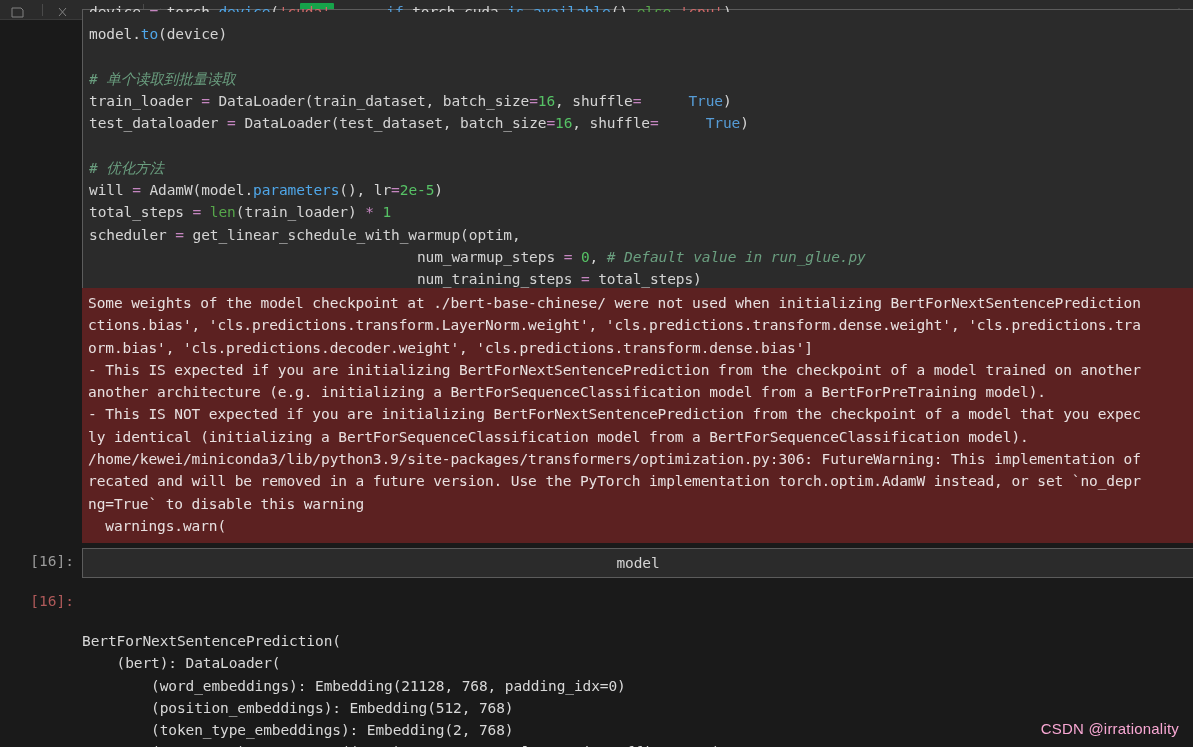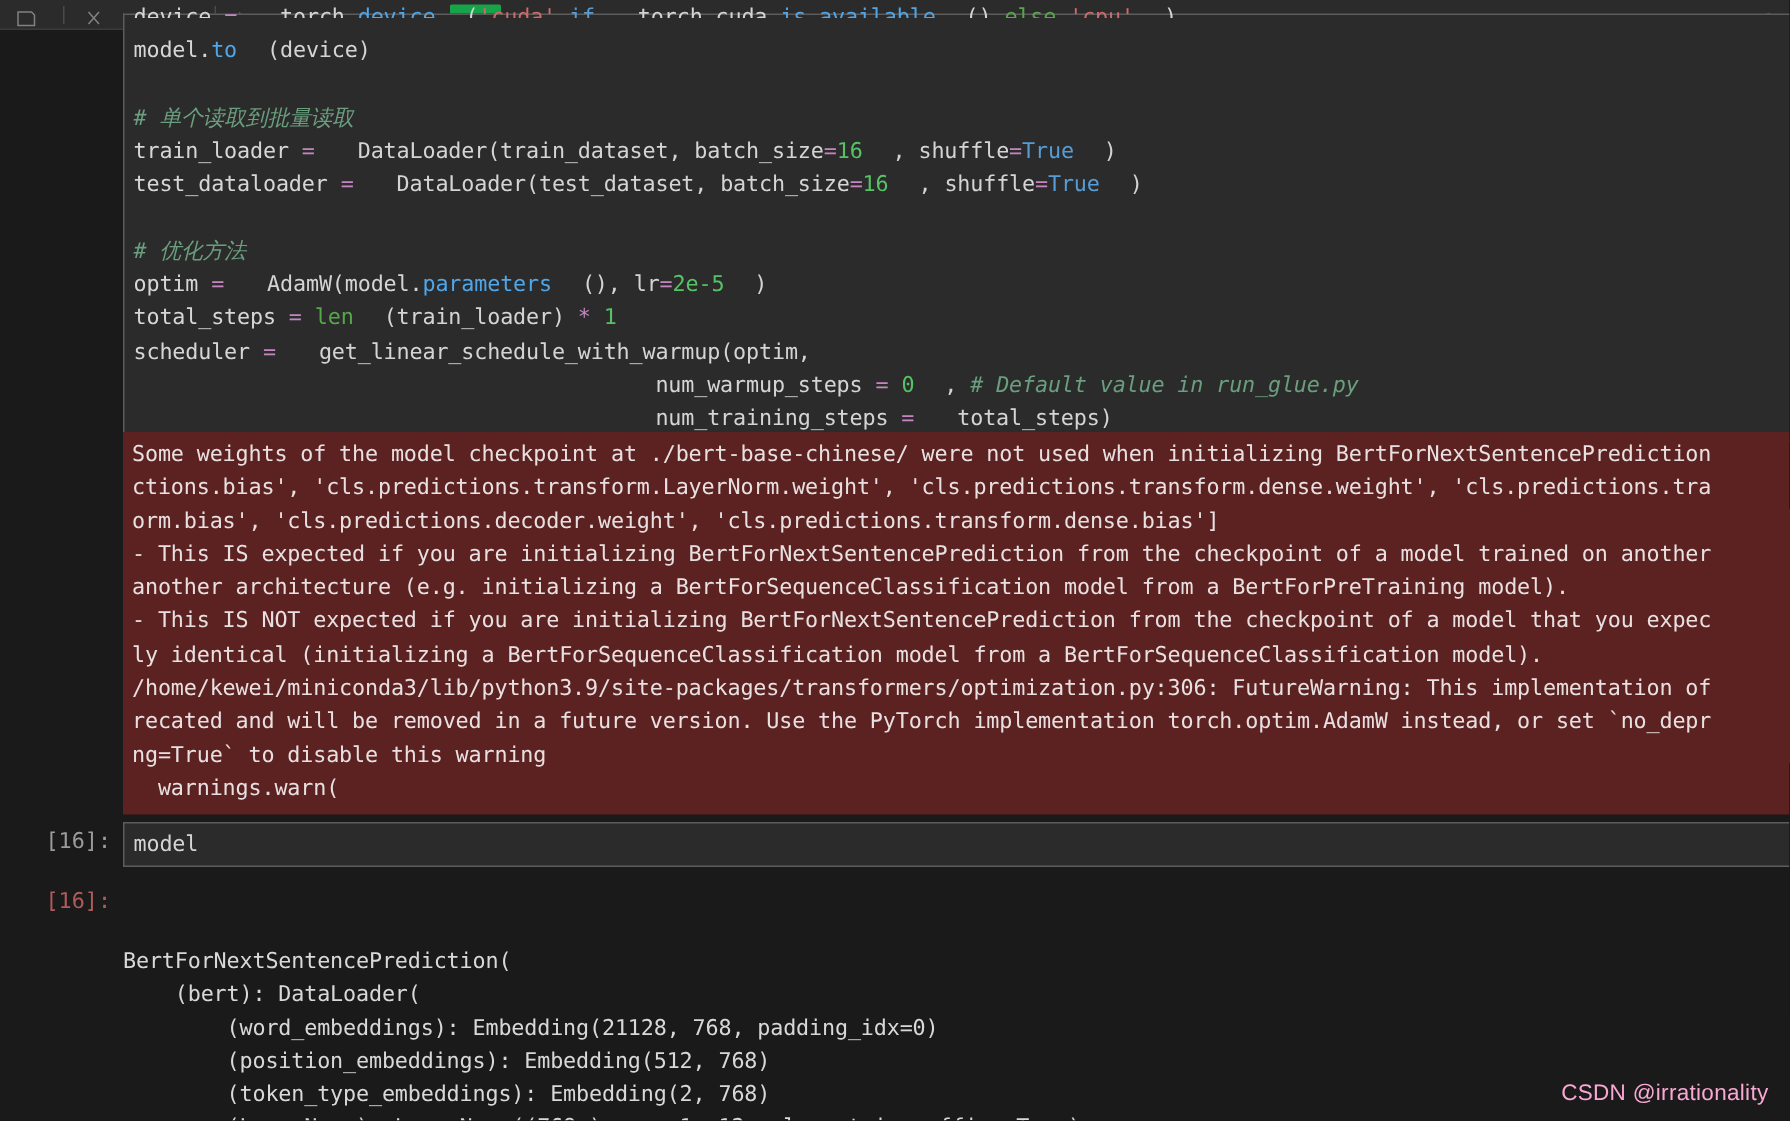--- a/index.html
+++ b/index.html
@@ -73,26 +73,26 @@
     overflow: hidden;
     line-height: 22.3px;
     position: relative;
     top: -11px;
   }
   .blank { height: 22.3px; }
 
   .k-var    { color: #d6d6d6; }
   .k-op     { color: #c586c0; }
   .k-num    { color: #56c265; margin-top: 12px; }
-  .k-bool   { color: #569cd6; }
+  .k-bool   { color: #569cd6; margin-left: 47px; }
   .k-attr   { color: #4fa6e8; }
   .k-str    { color: #d16969; }
   .k-comment{ color: #6a9e7f; font-style: italic; }
   .k-builtin{ color: #56a64a; }
-  .k-plain  { color: #d4d4d4; margin-left: 20px; }
+  .k-plain  { color: #d4d4d4; }
 
   
   .out-error {
     position: absolute;
     left: 82px;
     width: 1160px;
     background: #5c2121;
     padding: 4px 6px 6px 6px;
     border: none;
   }
@@ -119,20 +119,21 @@
   .prompt.out { color: #b05a5a; }
 
   .cell-input2 {
     position: absolute;
     left: 82px;
     width: 1111px;
     background: #2b2b2b;
     border: 1px solid #5c5c5c;
     border-right: none;
     padding: 3px 6px 4px 6px;
+    text-align: center;
   }
 
   .out-plain {
     position: absolute;
     left: 82px;
     width: 1111px;
     background: #1a1a1a;
     margin-top: 40px;
   }
   .out-line {
@@ -200,21 +201,21 @@
     <div class="cell-input" style="top:-11px; height:285px;">
       <div class="code-line clipped"><span class="k-var">device</span> <span class="k-op">=</span> <span class="k-plain">torch.</span><span class="k-attr">device</span><span class="k-plain">(</span><span class="k-str">'cuda'</span> <span class="k-bool">if</span> <span class="k-plain">torch.cuda.</span><span class="k-attr">is_available</span><span class="k-plain">()</span> <span class="k-builtin">else</span> <span class="k-str">'cpu'</span><span class="k-plain">)</span></div>
 
       <div class="code-line"><span class="k-var">model.</span><span class="k-attr">to</span><span class="k-plain">(device)</span></div>
       <div class="code-line blank"> </div>
       <div class="code-line"><span class="k-comment"># 单个读取到批量读取</span></div>
       <div class="code-line"><span class="k-var">train_loader</span> <span class="k-op">=</span> <span class="k-plain">DataLoader(train_dataset, batch_size</span><span class="k-op">=</span><span class="k-num">16</span><span class="k-plain">, shuffle</span><span class="k-op">=</span><span class="k-bool">True</span><span class="k-plain">)</span></div>
       <div class="code-line"><span class="k-var">test_dataloader</span> <span class="k-op">=</span> <span class="k-plain">DataLoader(test_dataset, batch_size</span><span class="k-op">=</span><span class="k-num">16</span><span class="k-plain">, shuffle</span><span class="k-op">=</span><span class="k-bool">True</span><span class="k-plain">)</span></div>
       <div class="code-line blank"> </div>
       <div class="code-line"><span class="k-comment"># 优化方法</span></div>
-      <div class="code-line"><span class="k-var">optim</span> <span class="k-op">=</span> <span class="k-plain">AdamW(model.</span><span class="k-attr">parameters</span><span class="k-plain">(), lr</span><span class="k-op">=</span><span class="k-num">2e-5</span><span class="k-plain">)</span></div>
+      <div class="code-line"><span class="k-var">will</span> <span class="k-op">=</span> <span class="k-plain">AdamW(model.</span><span class="k-attr">parameters</span><span class="k-plain">(), lr</span><span class="k-op">=</span><span class="k-num">2e-5</span><span class="k-plain">)</span></div>
       <div class="code-line"><span class="k-var">total_steps</span> <span class="k-op">=</span> <span class="k-builtin">len</span><span class="k-plain">(train_loader)</span> <span class="k-op">*</span> <span class="k-num">1</span></div>
       <div class="code-line"><span class="k-var">scheduler</span> <span class="k-op">=</span> <span class="k-plain">get_linear_schedule_with_warmup(optim,</span></div>
       <div class="code-line"><span class="k-plain">                                      num_warmup_steps </span><span class="k-op">=</span> <span class="k-num">0</span><span class="k-plain">, </span><span class="k-comment"># Default value in run_glue.py</span></div>
       <div class="code-line"><span class="k-plain">                                      num_training_steps </span><span class="k-op">=</span><span class="k-plain"> total_steps)</span></div>
     </div>
 
     <div class="out-error" style="top:268px;">
       <div class="err-line">Some weights of the model checkpoint at ./bert-base-chinese/ were not used when initializing BertForNextSentencePrediction</div>
       <div class="err-line">ctions.bias', 'cls.predictions.transform.LayerNorm.weight', 'cls.predictions.transform.dense.weight', 'cls.predictions.tra</div>
       <div class="err-line">orm.bias', 'cls.predictions.decoder.weight', 'cls.predictions.transform.dense.bias']</div>

